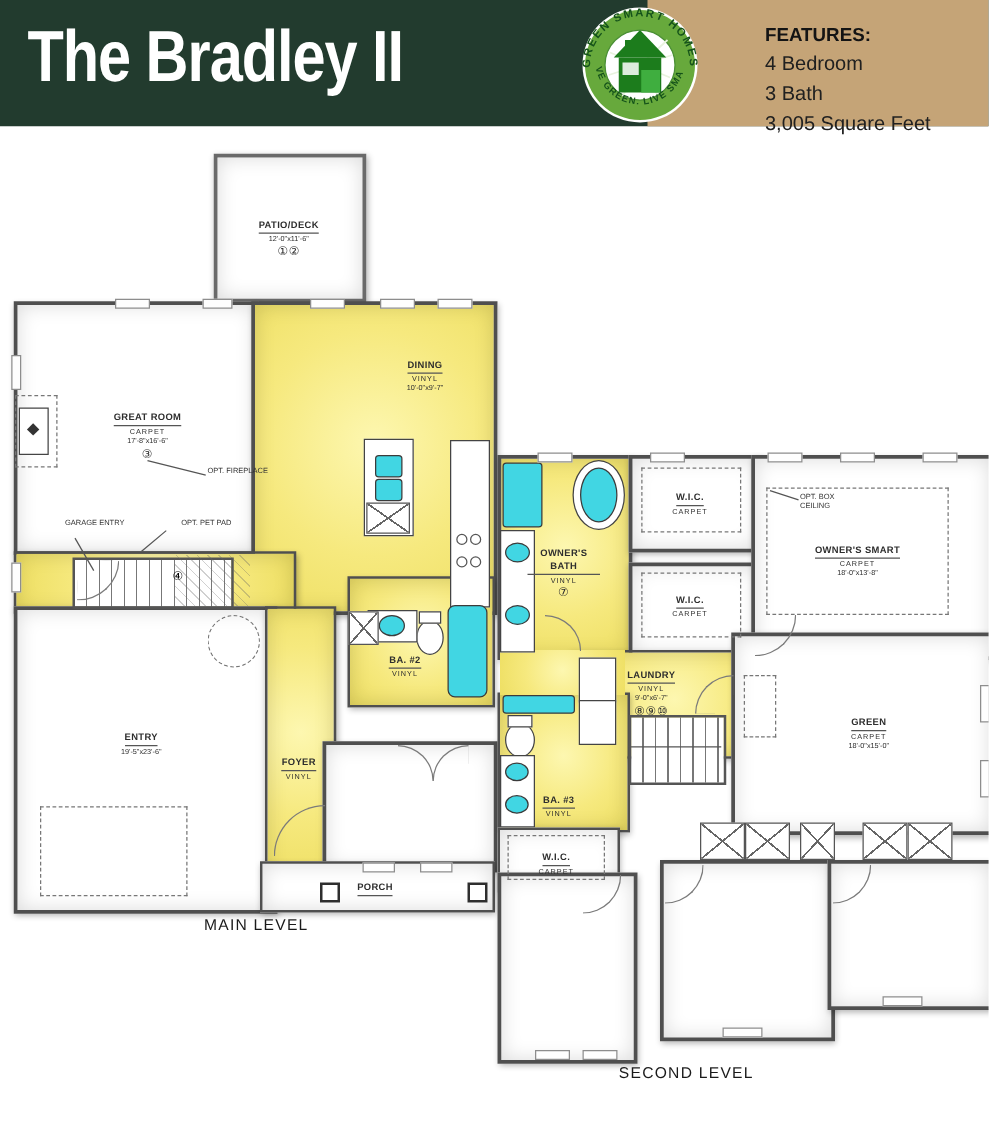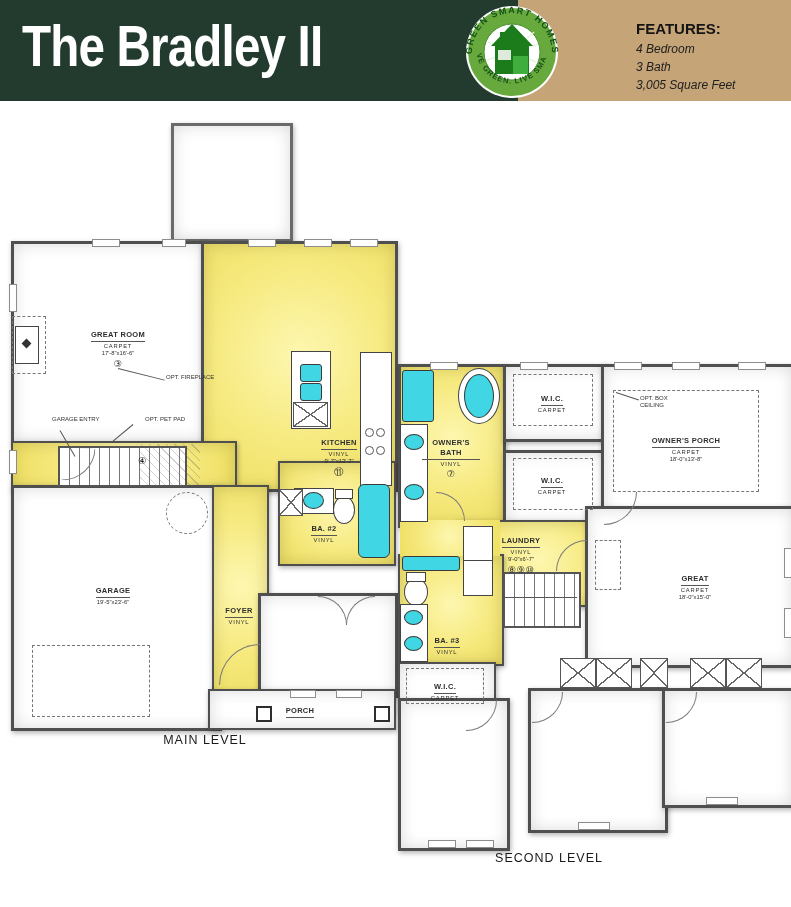--- a/index.html
+++ b/index.html
@@ -5,21 +5,21 @@
   html,body{margin:0;padding:0;background:#fff;}
   .canvas{position:relative;width:791px;height:907px;background:#fff;overflow:hidden;
           font-family:"Liberation Sans",sans-serif;}
   .abs{position:absolute;}
   
   .header{position:absolute;left:0;top:0;width:791px;height:101px;background:#223b2e;}
   .tan{position:absolute;left:518px;top:0;width:273px;height:101px;background:#c5a477;}
   .title{position:absolute;left:22px;top:12px;font-size:58px;font-weight:bold;color:#fff;
          transform:scaleX(.82);transform-origin:left top;letter-spacing:-1px;white-space:nowrap;}
   .feat-head{font-weight:bold;font-size:15px;color:#141414;margin-bottom:3px;}
-  .feat-item{font-size:12px;color:#202020;line-height:1.5;font-style:italic;}
+  .feat-item{font-size:16px;color:#202020;line-height:1.5;}
   
   .room{position:absolute;background:#fff;border:3px solid #4f4f4f;
         box-shadow:inset 0 0 16px rgba(0,0,0,.15),1px 2px 5px rgba(0,0,0,.3);}
   .thin{border-width:2px;}
   .yellow{background:radial-gradient(circle at 50% 45%,#fdf7b0 0%,#f6e97e 55%,#eedf63 100%);}
   .rlabel{position:absolute;text-align:center;color:#2e2e2e;line-height:1.3;z-index:5;}
   .rname{font-size:7.5px;font-weight:bold;letter-spacing:.3px;display:inline-block;
          border-bottom:1px solid #555;padding-bottom:1px;white-space:nowrap;}
   .rfloor{font-size:5.8px;letter-spacing:.8px;}
   .rdims{font-size:5.8px;}
@@ -79,74 +79,78 @@
         <path id="arcBot" d="M 17,52 A 36,36 0 0 0 87,52" fill="none"></path>
       </defs>
       <text font-size="9" font-weight="bold" fill="#14521a" letter-spacing="1.5">
         <textPath href="#arcTop" startOffset="50%" text-anchor="middle">GREEN SMART HOMES</textPath>
       </text>
       <text font-size="7.5" font-weight="bold" fill="#14521a" letter-spacing="1">
         <textPath href="#arcBot" startOffset="50%" text-anchor="middle">LIVE GREEN. LIVE SMART</textPath>
       </text>
     </svg>
 
-    <div class="abs" style="left:636px;top:20px;">
+    <div class="abs" style="left:612px;top:20px;">
       <div class="feat-head">FEATURES:</div>
       <div class="feat-item">4 Bedroom</div>
       <div class="feat-item">3 Bath</div>
       <div class="feat-item">3,005 Square Feet</div>
     </div>
   </div>
 
   <div class="room" style="left:171px;top:123px;width:116px;height:113px;border-color:#6a6a6a"></div>
+  <div class="rlabel" style="left:171px;top:168px;width:120px">
+    <div class="rname">PATIO/DECK</div>
+    <div class="rdims">12'-0"x11'-6"</div>
+    <div class="rbadge">①②</div>
+  </div>
 
   <div class="room" style="left:11px;top:241px;width:190px;height:197px"></div>
   <div class="rlabel" style="left:68px;top:322px;width:100px">
     <div class="rname">GREAT ROOM</div>
     <div class="rfloor">CARPET</div>
     <div class="rdims">17'-8"x16'-6"</div>
     <div class="rbadge">③</div>
   </div>
 
   <div class="dash" style="left:12px;top:316px;width:32px;height:56px"></div>
   <div class="fixture" style="left:15px;top:326px;width:22px;height:36px"></div>
   <div class="abs" style="left:23px;top:340px;width:7px;height:7px;background:#333;transform:rotate(45deg);z-index:5"></div>
   <div class="ann" style="left:166px;top:374px;width:60px;text-align:left">OPT. FIREPLACE</div>
   <div class="leader" style="left:118px;top:368px;width:48px;transform:rotate(14deg)"></div>
 
   <div class="room yellow" style="left:201px;top:241px;width:191px;height:245px"></div>
+  <div class="rlabel" style="left:300px;top:280px;width:80px">
+    <div class="rname">DINING</div>
+    <div class="rfloor">VINYL</div>
+    <div class="rdims">10'-0"x9'-7"</div>
+  </div>
 
   <div class="fixture" style="left:291px;top:351px;width:38px;height:76px"></div>
   <div class="cyan" style="left:300px;top:364px;width:20px;height:16px"></div>
   <div class="cyan" style="left:300px;top:383px;width:20px;height:16px"></div>
   <div class="xbox" style="left:293px;top:402px;width:33px;height:23px"></div>
 
   <div class="fixture" style="left:360px;top:352px;width:30px;height:132px;border-width:1px"></div>
   <div class="dash" style="left:362px;top:356px;width:24px;height:30px"></div>
   <div class="abs" style="left:363px;top:424px;width:24px;z-index:5;text-align:center"><span class="burner"></span><span class="burner"></span><span class="burner"></span><span class="burner"></span></div>
-  <div class="rlabel" style="left:306px;top:430px;width:66px">
-    <div class="rname">KITCHEN</div>
-    <div class="rfloor">VINYL</div>
-    <div class="rdims">9'-7"x13'-7"</div>
-    <div class="rbadge">⑪</div>
-  </div>
 
   <div class="room yellow thin" style="left:11px;top:441px;width:222px;height:46px"></div>
   <div class="stairs" style="left:58px;top:446px;width:125px;height:37px"></div>
   <div class="hatch" style="left:140px;top:444px;width:60px;height:41px"></div>
   <div class="rbadge abs" style="left:138px;top:455px;z-index:6">④</div>
   <div class="ann" style="left:52px;top:416px;width:52px;text-align:left">GARAGE ENTRY</div>
   <div class="leader" style="left:60px;top:430px;width:30px;transform:rotate(60deg)"></div>
   <div class="ann" style="left:145px;top:416px;width:50px;text-align:left">OPT. PET PAD</div>
   <div class="leader" style="left:133px;top:424px;width:26px;transform:rotate(140deg)"></div>
   <div class="arc" style="left:62px;top:448px;width:32px;height:32px;transform:rotate(272deg)"></div>
 
   <div class="room" style="left:11px;top:485px;width:205px;height:240px"></div>
   <div class="rlabel" style="left:58px;top:578px;width:110px">
-    <div class="rname">GARAGE</div>
+    <div class="rname">ENTRY</div>
     <div class="rdims">19'-5"x23'-6"</div>
   </div>
   <div class="dash" style="left:32px;top:645px;width:116px;height:70px"></div>
   <div class="dash oval" style="left:166px;top:492px;width:40px;height:40px"></div>
 
   <div class="room yellow thin" style="left:212px;top:485px;width:53px;height:219px"></div>
   <div class="rlabel" style="left:211px;top:598px;width:56px">
     <div class="rname">FOYER</div>
     <div class="rfloor">VINYL</div>
   </div>
@@ -212,21 +216,21 @@
   <div class="rlabel" style="left:521px;top:468px;width:62px">
     <div class="rname">W.I.C.</div>
     <div class="rfloor">CARPET</div>
   </div>
 
   <div class="room" style="left:601px;top:364px;width:188px;height:158px"></div>
   <div class="dash" style="left:613px;top:390px;width:144px;height:100px"></div>
   <div class="ann" style="left:640px;top:395px;width:46px;text-align:left">OPT. BOX CEILING</div>
   <div class="leader" style="left:616px;top:392px;width:24px;transform:rotate(18deg)"></div>
   <div class="rlabel" style="left:626px;top:428px;width:120px">
-    <div class="rname">OWNER'S PORCH</div>
+    <div class="rname">OWNER'S SMART</div>
     <div class="rfloor">CARPET</div>
     <div class="rdims">18'-0"x13'-8"</div>
   </div>
   <div class="arc" style="left:604px;top:492px;width:32px;height:32px;transform:rotate(270deg)"></div>
 
   <div class="abs yellow" style="left:400px;top:520px;width:100px;height:36px;z-index:2"></div>
   <div class="room yellow thin" style="left:455px;top:520px;width:165px;height:83px"></div>
   <div class="fixture" style="left:463px;top:526px;width:28px;height:34px"></div>
   <div class="fixture" style="left:463px;top:560px;width:28px;height:34px"></div>
   <div class="rlabel" style="left:490px;top:528px;width:62px">
@@ -236,21 +240,21 @@
     <div class="rbadge">⑧⑨⑩</div>
   </div>
   <div class="arc" style="left:556px;top:540px;width:30px;height:30px;transform:rotate(90deg)"></div>
 
   <div class="stairs" style="left:503px;top:572px;width:74px;height:52px"></div>
   <div class="abs" style="left:503px;top:597px;width:74px;height:1px;background:#555;z-index:4"></div>
 
   <div class="room" style="left:585px;top:506px;width:204px;height:156px"></div>
   <div class="dash" style="left:595px;top:540px;width:24px;height:48px"></div>
   <div class="rlabel" style="left:658px;top:566px;width:74px">
-    <div class="rname">GREAT</div>
+    <div class="rname">GREEN</div>
     <div class="rfloor">CARPET</div>
     <div class="rdims">18'-0"x15'-0"</div>
   </div>
 
   <div class="room yellow thin" style="left:398px;top:554px;width:102px;height:108px"></div>
   <div class="cyan" style="left:402px;top:556px;width:56px;height:13px"></div>
   <div class="fixture oval" style="left:404px;top:578px;width:22px;height:26px"></div>
   <div class="fixture" style="left:406px;top:572px;width:18px;height:8px"></div>
   <div class="fixture" style="left:400px;top:604px;width:26px;height:56px;border-width:1px"></div>
   <div class="cyan oval" style="left:404px;top:610px;width:17px;height:13px"></div>

